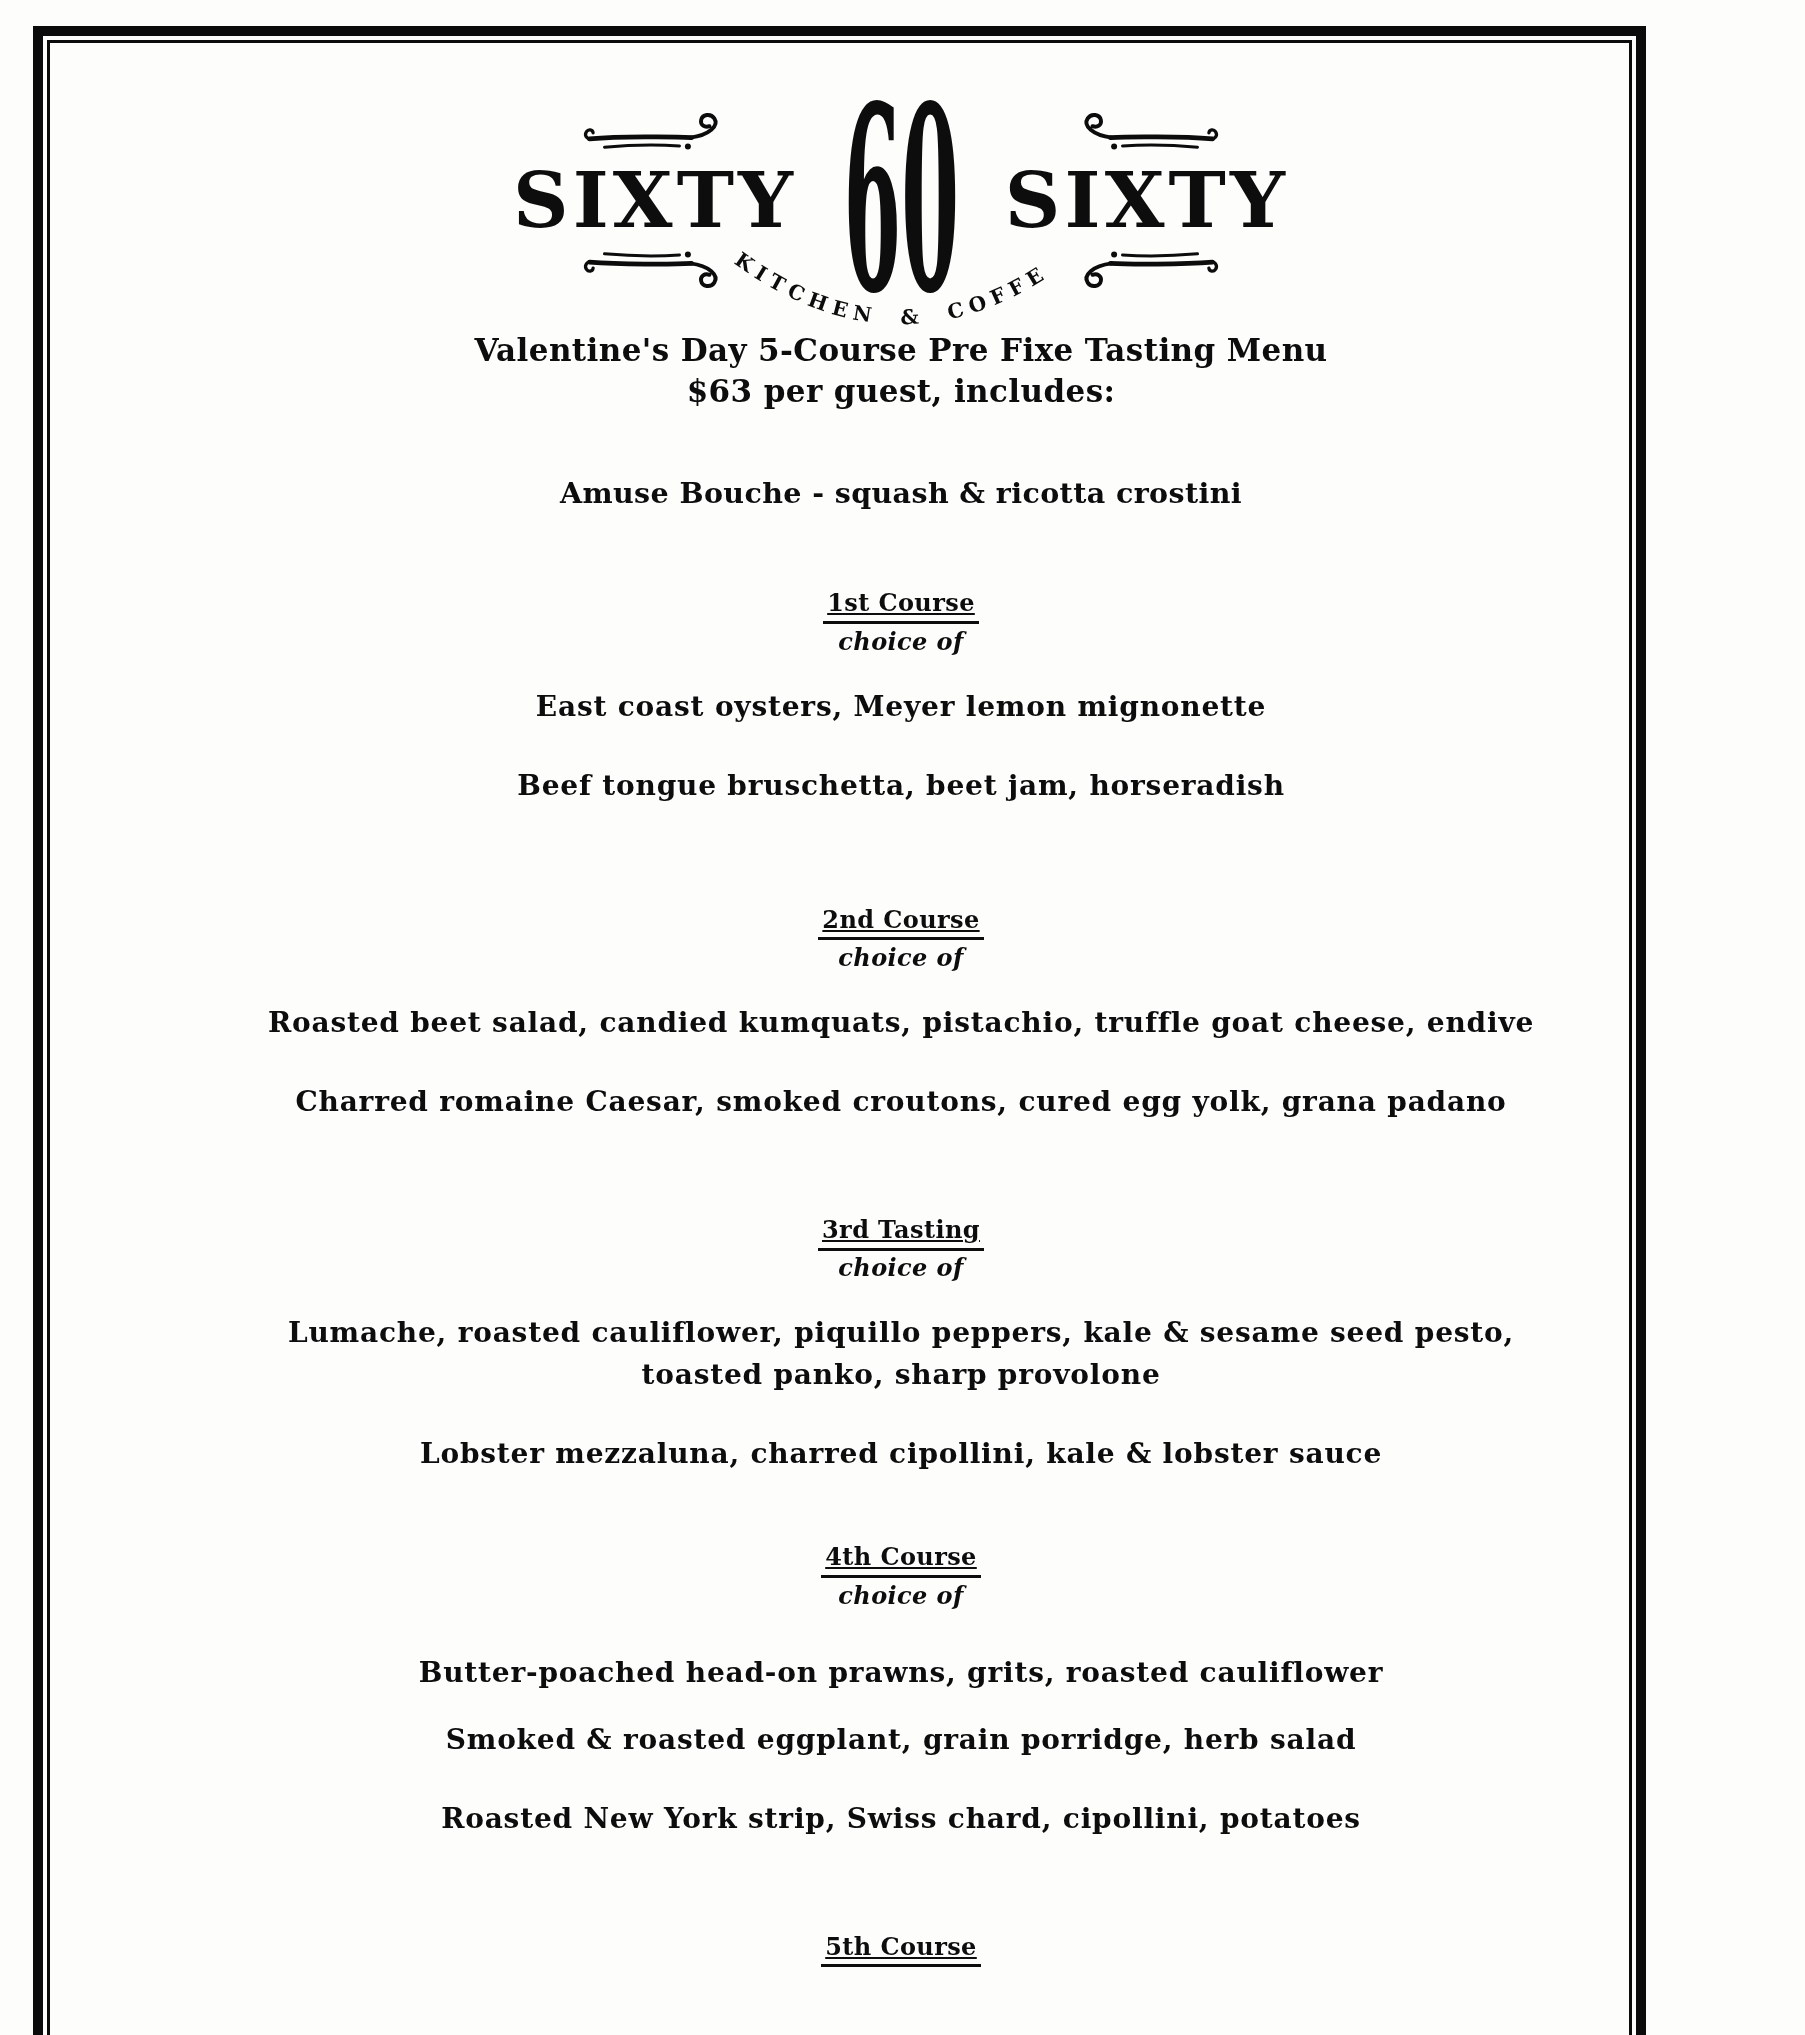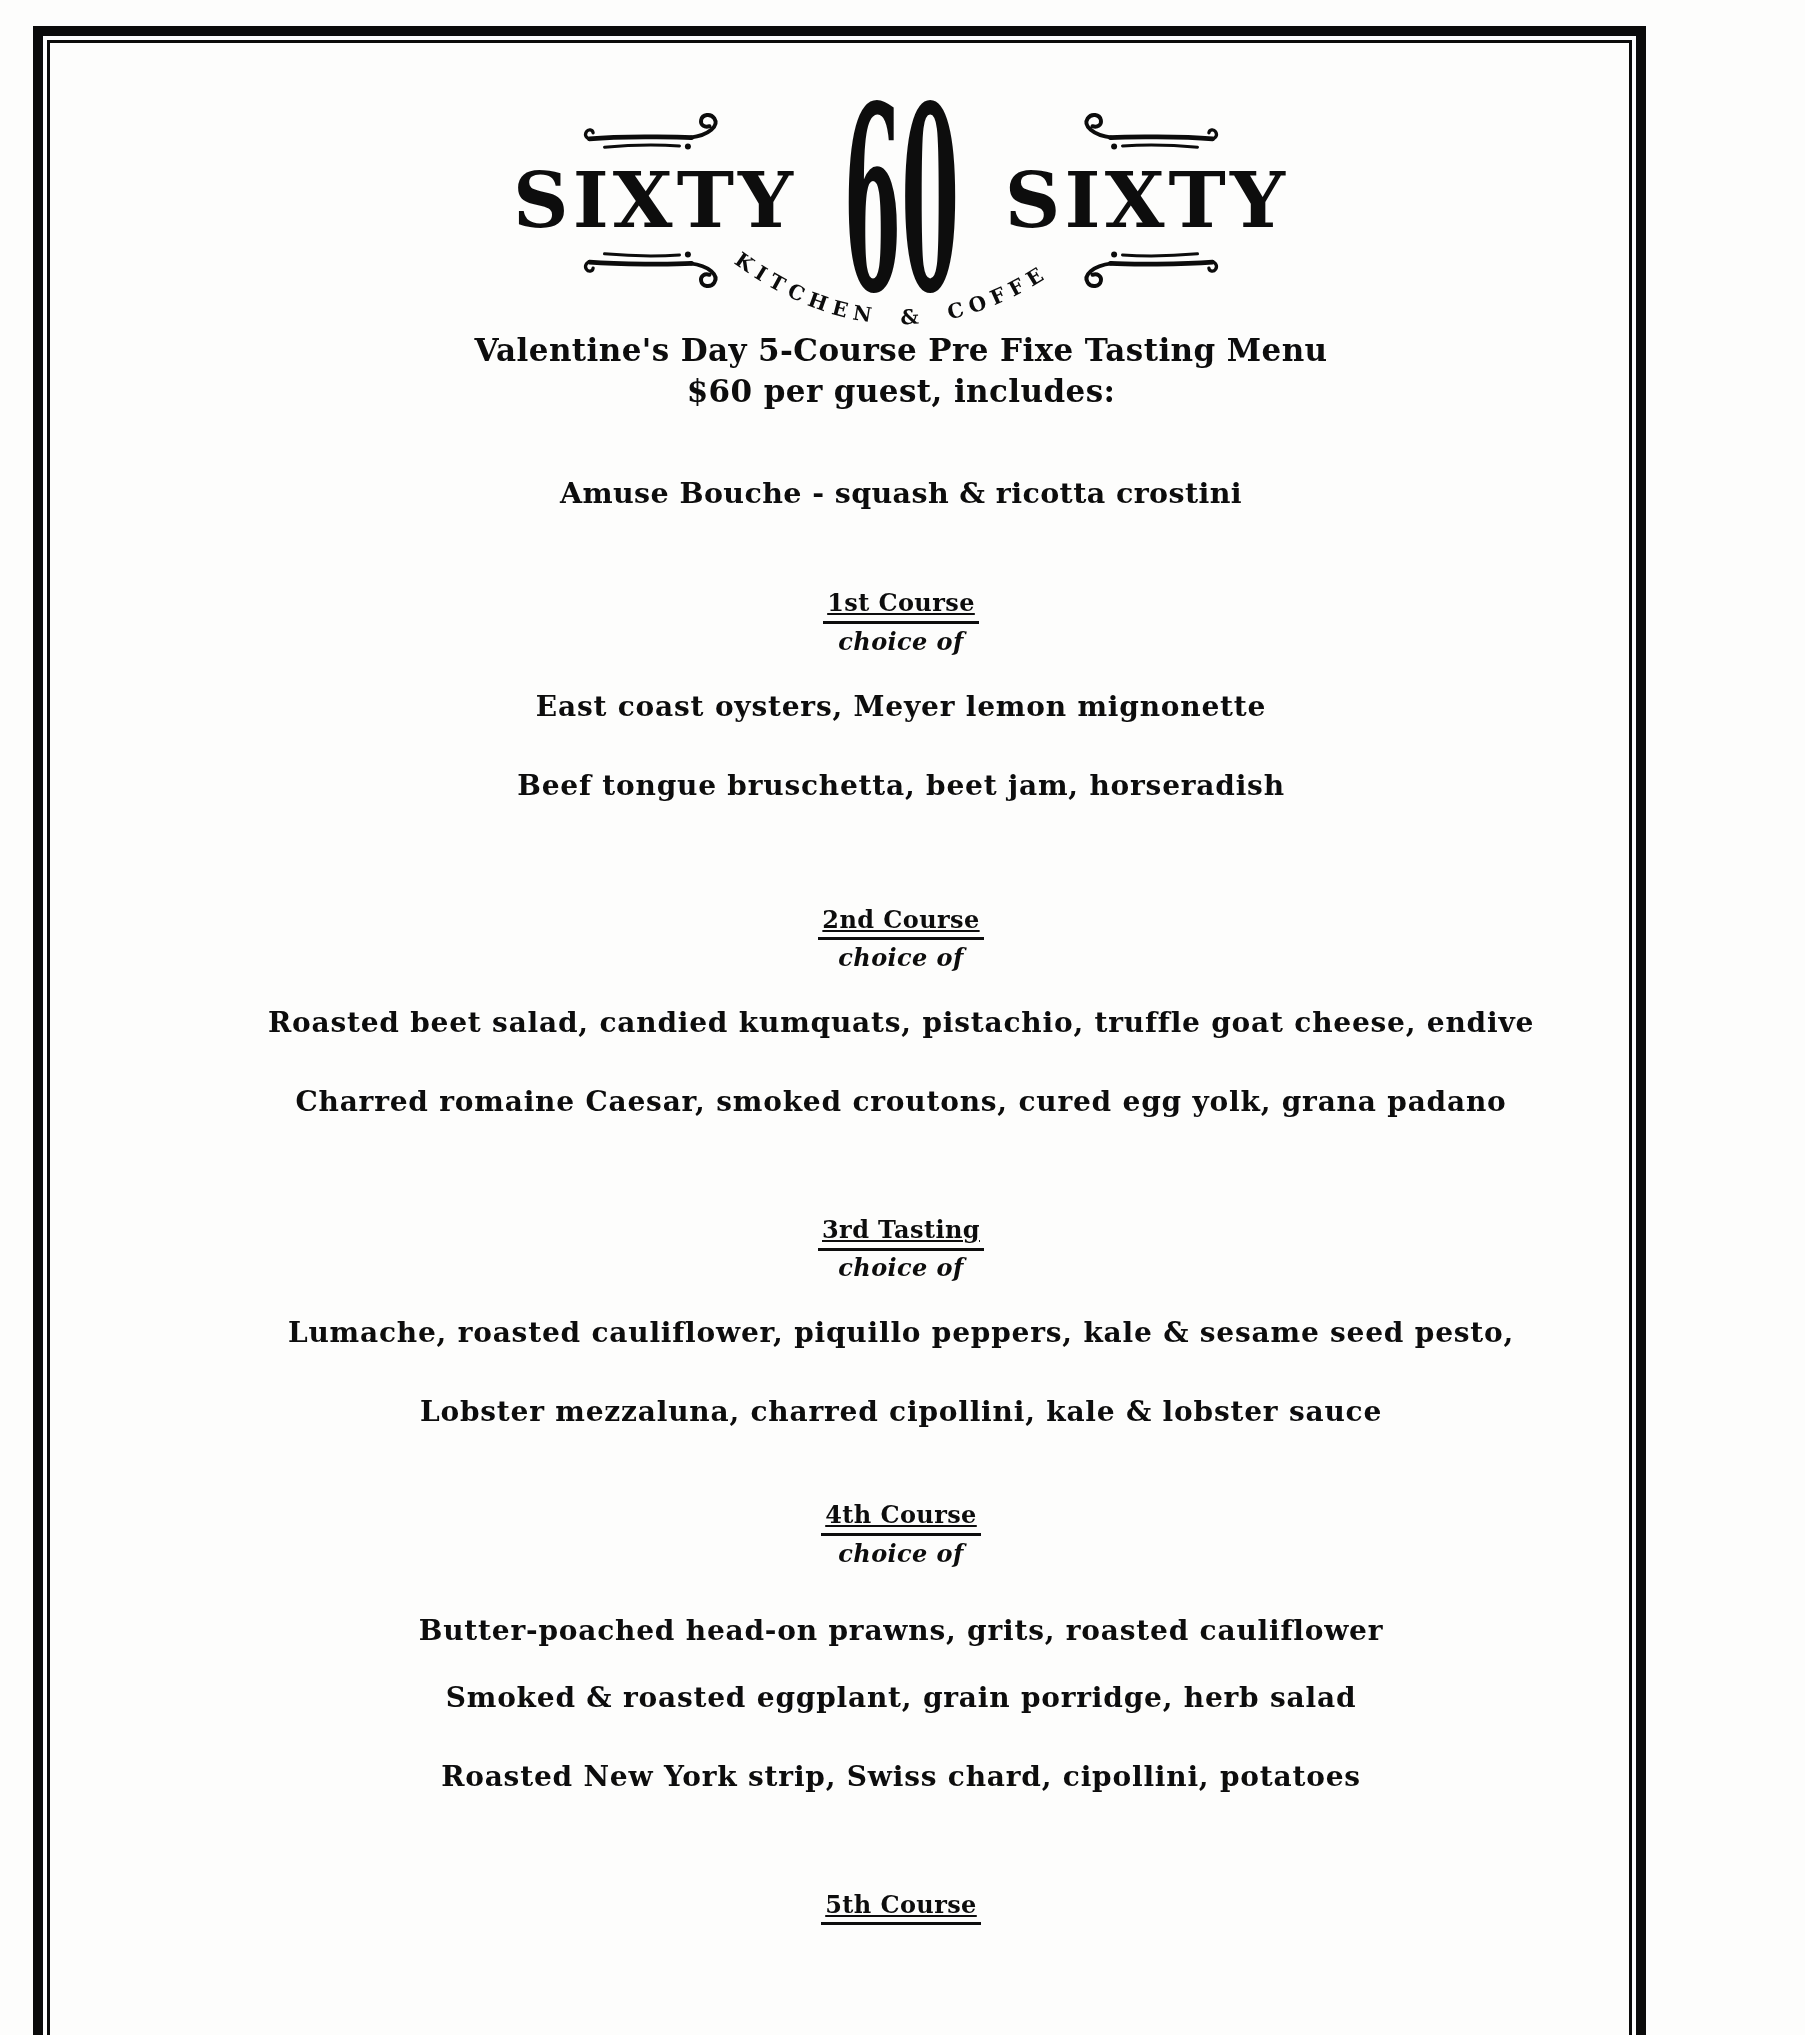--- a/index.html
+++ b/index.html
@@ -174,21 +174,21 @@
       <svg class="tagline-arc" viewBox="0 0 900 320">
         <path id="tagline-path" d="M 60,70 Q 450,340 840,70" fill="none" stroke="none"></path>
         <text text-anchor="middle">
           <textPath href="#tagline-path" xlink:href="#tagline-path" startOffset="50%">KITCHEN &amp; COFFEE</textPath>
         </text>
       </svg>
     </div>
 
     <div class="menu-title">
       <div>Valentine's Day 5-Course Pre Fixe Tasting Menu</div>
-      <div>$60 per guest, includes:</div>
+      <div>$63 per guest, includes:</div>
     </div>
 
     <div class="includes">
       <div>Amuse Bouche - squash &amp; ricotta crostini</div>
     </div>
 
     <div class="course c1">
       <span class="course-heading">1st Course</span>
       <div class="course-sub">choice of</div>
       <div class="item first">
@@ -208,20 +208,21 @@
       <div class="item">
         <div class="item-line">Charred romaine Caesar, smoked croutons, cured egg yolk, grana padano</div>
       </div>
     </div>
 
     <div class="course c3">
       <span class="course-heading">3rd Tasting</span>
       <div class="course-sub">choice of</div>
       <div class="item first">
         <div class="item-line">Lumache, roasted cauliflower, piquillo peppers, kale &amp; sesame seed pesto,</div>
+        <div class="item-line">toasted panko, sharp provolone</div>
       </div>
       <div class="item">
         <div class="item-line">Lobster mezzaluna, charred cipollini, kale &amp; lobster sauce</div>
       </div>
     </div>
 
     <div class="course c4">
       <span class="course-heading">4th Course</span>
       <div class="course-sub">choice of</div>
       <div class="item">

